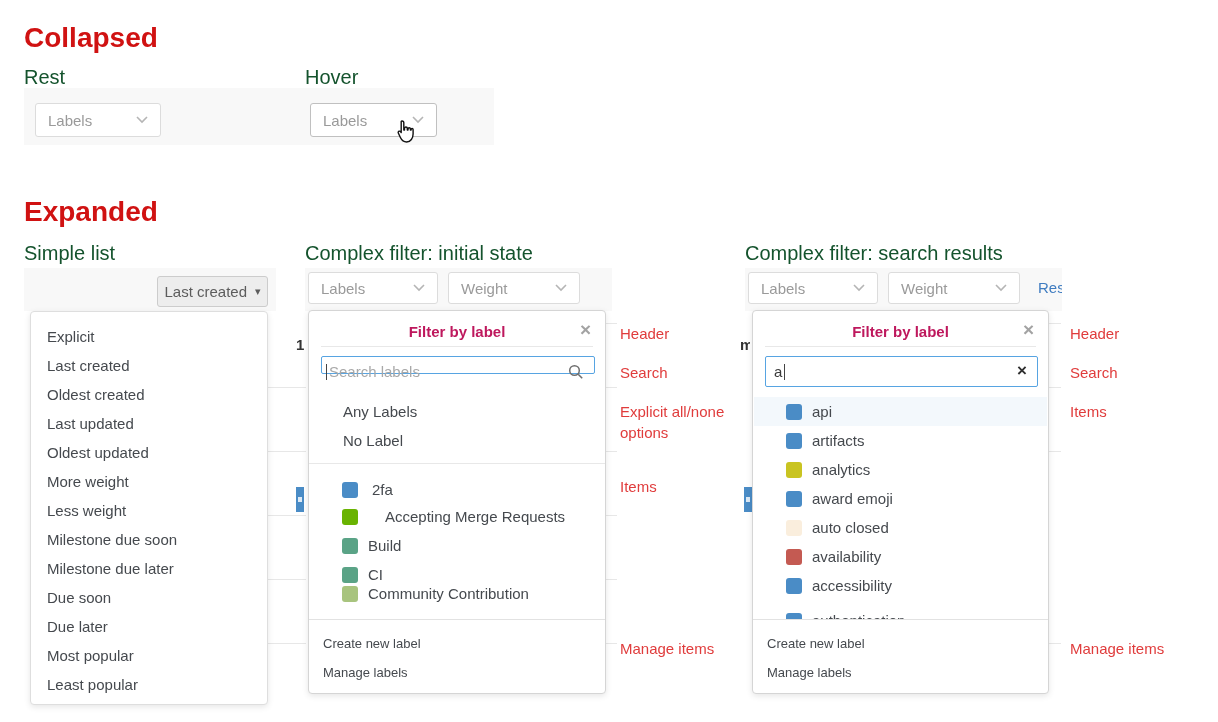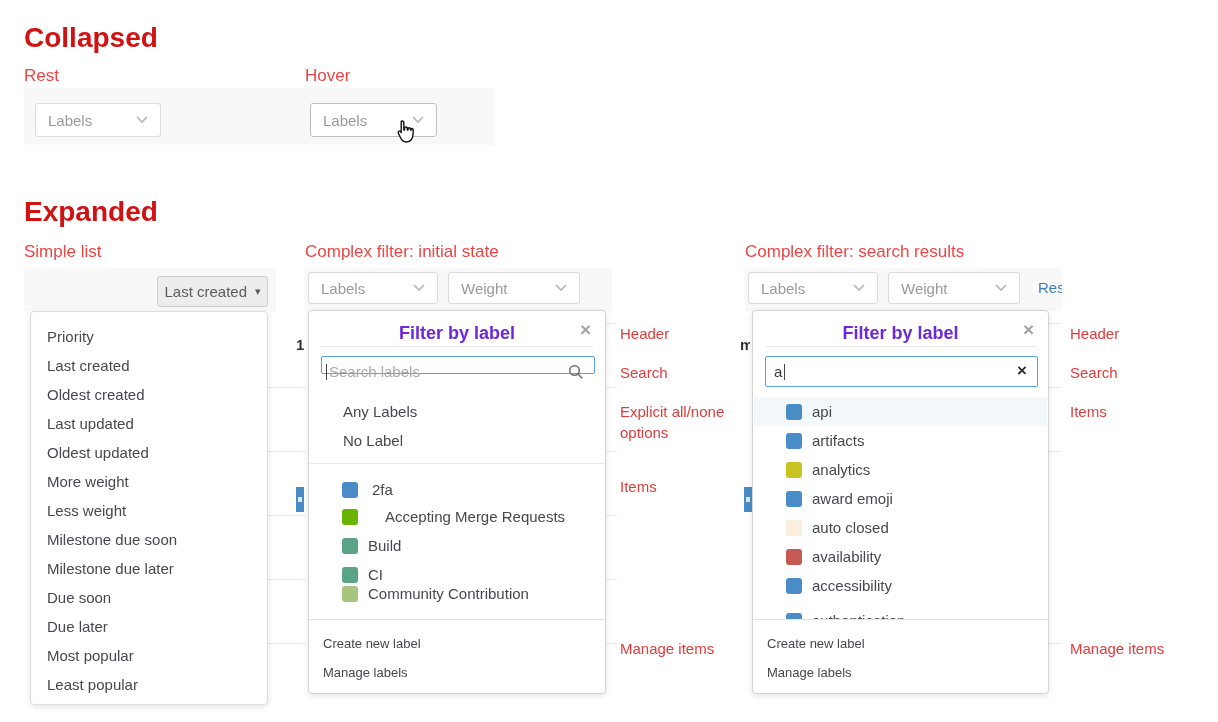--- a/index.html
+++ b/index.html
@@ -2,38 +2,38 @@
 <html><head>
 <meta charset="utf-8">
 <style>
   * { margin:0; padding:0; box-sizing:border-box; }
   html,body { background:#fff; }
   body { font-family:"Liberation Sans", sans-serif; }
   .canvas { position:relative; width:1218px; height:722px; background:#fff; overflow:hidden; }
   .abs { position:absolute; }
 
   .h1 { font-size:28px; font-weight:bold; color:#d01212; }
-  .sublabel { font-size:17px; color:#ef4444; }
+  .sublabel { font-size:20px; color:#14532d; }
   .ann { font-size:15px; color:#e03c3c; line-height:21px; }
 
   .strip { background:#f8f8f8; overflow:hidden; }
 
   .dd { background:#fff; border:1px solid #dcdcdc; border-radius:3px;
         font-size:15px; color:#9a9a9a; display:flex; align-items:center;
         padding:0 12px; justify-content:space-between; }
   .dd.hovered { border-color:#c0c0c0; }
 
   .toggle-btn { background:#ededed; border:1px solid #cccccc; border-radius:3px;
         font-size:15px; color:#5c5c5c; display:flex; align-items:center;
         justify-content:center; gap:8px; }
 
   .panel { background:#fff; border:1px solid #d5d5d5; border-radius:4px;
            box-shadow:0 2px 6px rgba(0,0,0,0.10); }
 
-  .panel-header-title { font-size:18px; font-weight:bold; color:#6d28d9; text-align:center; }
+  .panel-header-title { font-size:15px; font-weight:bold; color:#be185d; text-align:center; }
   .close-x { font-size:19px; font-weight:bold; color:#a3a3a3; line-height:19px; }
   .divider { height:1px; background:#e8e8e8; }
 
   .search-box { background:#fff; border:1px solid #57a4e2; border-radius:2px; }
   .placeholder { font-size:15px; color:#a8a8a8; }
   .search-value { font-size:15px; color:#3a3a3a; }
   .caret-line { width:1px; height:16px; background:#444; }
 
   .list-item { font-size:15px; color:#45494e; display:flex; align-items:center; }
   .chip { width:16px; height:16px; border-radius:3px; flex:0 0 16px; }
@@ -93,21 +93,21 @@
   <div class="abs h1" style="left:24px;top:196px">Expanded</div>
 
   <div class="abs sublabel" style="left:24px;top:242px">Simple list</div>
   <div class="abs strip" style="left:24px;top:268px;width:252px;height:43px"></div>
   <div class="toggle-btn abs" style="left:157px;top:276px;width:111px;height:31px">
     <span>Last created</span>
     <span style="font-size:11px;color:#5c5c5c">▾</span>
   </div>
   <div class="panel abs" style="left:30px;top:311px;width:238px;height:394px;border-color:#dedede">
     <div class="list-item abs" style="left:0;top:10px;width:236px;height:29px;padding-left:16px">
-        <span>Priority</span>
+        <span>Explicit</span>
       </div>
     <div class="list-item abs" style="left:0;top:39px;width:236px;height:29px;padding-left:16px">
         <span>Last created</span>
       </div>
     <div class="list-item abs" style="left:0;top:68px;width:236px;height:29px;padding-left:16px">
         <span>Oldest created</span>
       </div>
     <div class="list-item abs" style="left:0;top:97px;width:236px;height:29px;padding-left:16px">
         <span>Last updated</span>
       </div>

